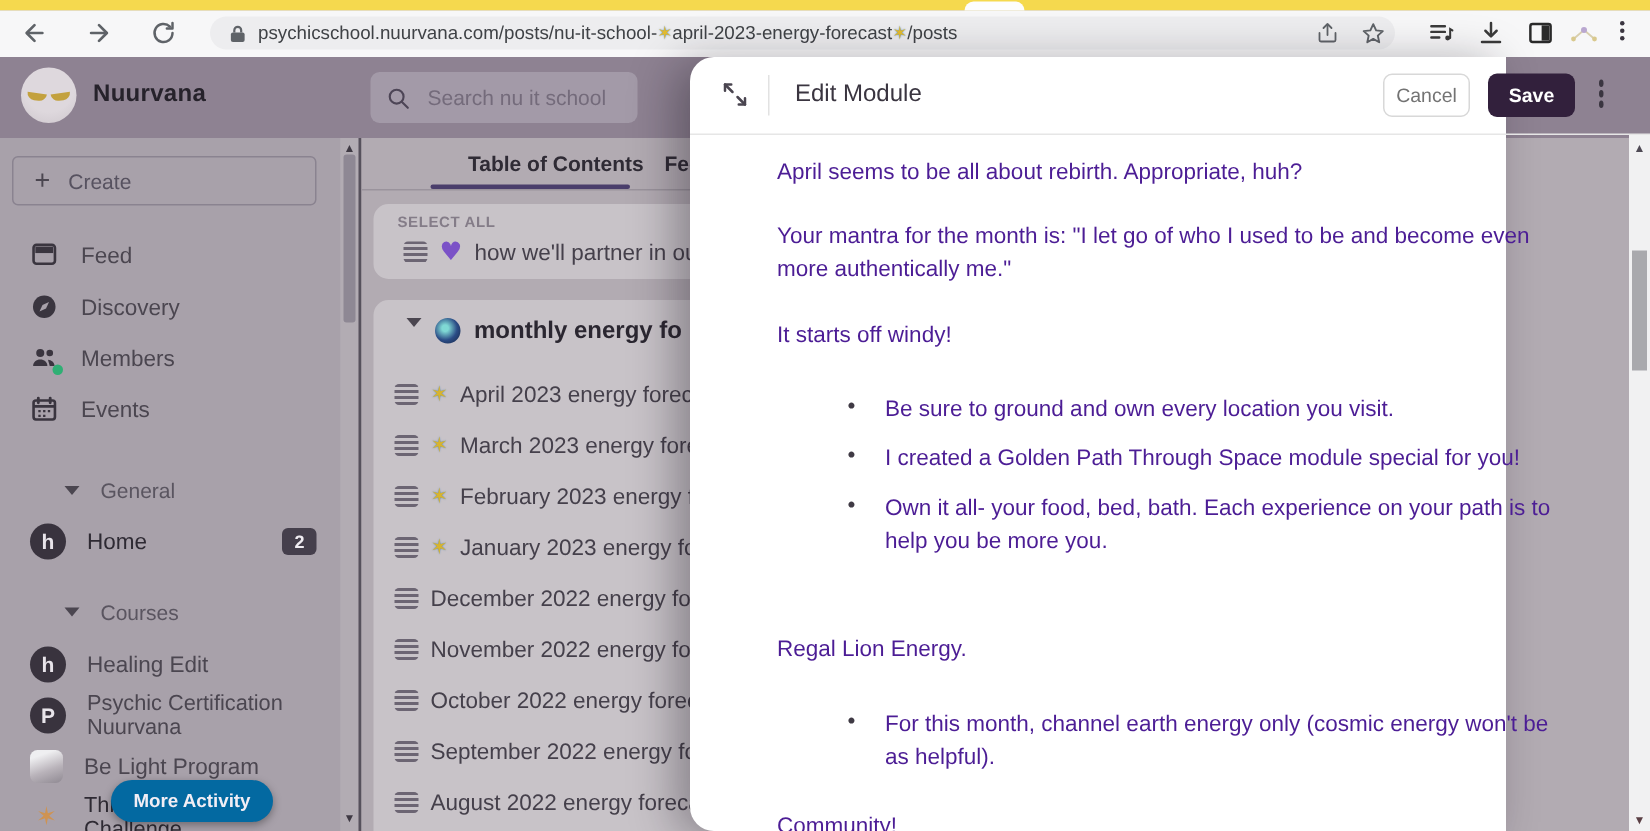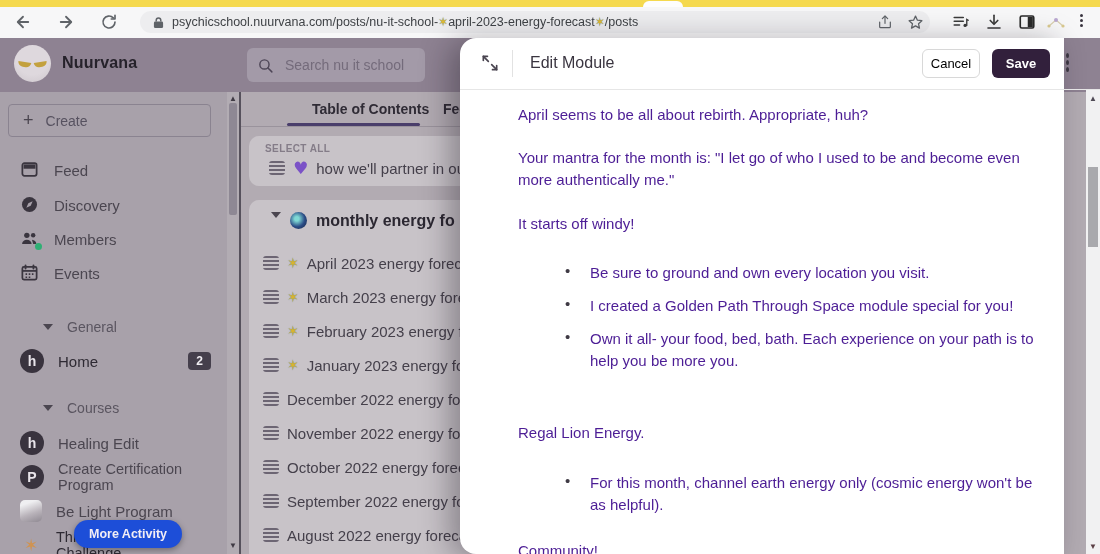--- a/index.html
+++ b/index.html
@@ -32,21 +32,21 @@
   .createbtn{left:8px;top:12px;width:203px;height:33px;border:1px solid #8a8390;border-radius:4px;display:flex;align-items:center;gap:12px;padding-left:14px;box-sizing:border-box;color:#575260;font-size:14px;}
   .navrow{left:0;width:227px;height:34px;display:flex;align-items:center;gap:14px;padding-left:20px;box-sizing:border-box;color:#4b4650;font-size:15px;}
   .navrow .nicon{width:20px;height:20px;color:#3a353f;position:relative;flex:0 0 auto;}
   .greendot{position:absolute;right:-2px;bottom:-1px;width:7px;height:7px;border-radius:50%;background:#2faf74;}
   .sectrow{left:0;width:227px;height:26px;display:flex;align-items:center;gap:14px;padding-left:22px;box-sizing:border-box;color:#5a5560;font-size:14px;margin-left:21px;}
   .caret{width:0;height:0;border-left:5px solid transparent;border-right:5px solid transparent;border-top:6px solid #4b4650;}
   .circleletter{width:24px;height:24px;border-radius:50%;background:#39333e;color:#e8e4ea;font-weight:bold;font-size:14px;display:flex;align-items:center;justify-content:center;flex:0 0 auto;}
   .badge{margin-left:auto;margin-right:16px;background:#453f4c;color:#efecf1;font-size:12px;font-weight:bold;border-radius:4px;padding:2px 8px;}
   .photoava{width:22px;height:22px;border-radius:5px;background:linear-gradient(160deg,#efeff1 20%,#b9b3ba 60%,#8f8992);flex:0 0 auto;}
   .starburst{font-family:"DejaVu Sans",sans-serif;color:#cf9352;font-size:17px;width:22px;text-align:center;flex:0 0 auto;}
-  .moreactivity{left:74px;top:428px;background:#1d4ed8;color:#f2eef5;font-size:12.5px;font-weight:bold;border-radius:16px;padding:7px 15px;box-shadow:0 2px 6px rgba(0,0,0,.35);z-index:5;}
+  .moreactivity{left:74px;top:428px;background:#0369a1;color:#f2eef5;font-size:12.5px;font-weight:bold;border-radius:16px;padding:7px 15px;box-shadow:0 2px 6px rgba(0,0,0,.35);z-index:5;}
   .bold{font-weight:normal;color:#2e2a33;}
 
   
   .sbscroll{left:227px;top:92px;width:12px;height:462px;background:#b2acb3;}
   .sbthumb{left:229px;top:103px;width:8px;height:112px;background:#8e8894;border-radius:2px;}
   .scrollarrow{font-size:8px;color:#3f3a44;line-height:8px;}
   .vdivider{left:239px;top:92px;width:2px;height:462px;background:#56515c;}
 
   
   .panel{left:241px;top:92px;width:235px;height:462px;background:#b2abb2;overflow:hidden;}
@@ -56,26 +56,26 @@
   .card{position:absolute;left:8px;width:260px;background:#c8c3c8;border-radius:10px;}
   .selectall{font-size:10px;font-weight:bold;letter-spacing:.4px;color:#847c88;}
   .listico{width:16px;height:14px;flex:0 0 auto;border-radius:3px;background:repeating-linear-gradient(#6c6573 0 2px,transparent 2px 4px);}
   .itemrow{display:flex;align-items:center;gap:8px;height:34px;padding-left:14px;font-size:15px;color:#45404b;white-space:nowrap;}
   .sparkitem{font-family:"DejaVu Sans",sans-serif;color:#d8b42e;text-shadow:0 0 1px #3a79b8;font-size:14px;flex:0 0 auto;}
   .heart{font-family:"DejaVu Sans",sans-serif;color:#7b52c7;font-size:17px;flex:0 0 auto;}
   .galaxy{width:17px;height:17px;border-radius:50%;background:radial-gradient(circle at 40% 40%,#7fd8d4 15%,#2b4c86 55%,#15233f 100%);flex:0 0 auto;}
   .sectionhead{display:flex;align-items:flex-start;gap:9px;padding-left:22px;height:34px;font-size:16px;font-weight:bold;color:#2b2731;white-space:nowrap;}
 
   
-  .modal{left:460px;top:38px;width:604px;height:516px;background:#ffffff;border-radius:16px 0 0 16px;box-shadow:-10px 4px 30px rgba(20,15,25,.35);z-index:10;}
+  .modal{left:460px;top:38px;width:544px;height:516px;background:#ffffff;border-radius:16px 0 0 16px;box-shadow:-10px 4px 30px rgba(20,15,25,.35);z-index:10;}
   .modalheader{position:absolute;left:0;top:0;width:640px;height:51px;border-bottom:1px solid #e6e6e6;}
   .expandico{position:absolute;left:20px;top:15px;color:#4a4550;}
   .headdivider{position:absolute;left:52px;top:12px;width:1px;height:27px;background:#e2e2e2;}
   .modaltitle{position:absolute;left:70px;top:16px;font-size:16px;color:#3a3540;}
-  .cancelbtn{position:absolute;left:462px;top:11px;width:58px;height:29px;background:#fff;border:1px solid #d8d8d8;border-radius:6px;font-size:13px;color:#000000;display:flex;align-items:center;justify-content:center;box-sizing:border-box;}
+  .cancelbtn{position:absolute;left:462px;top:11px;width:58px;height:29px;background:#fff;border:1px solid #d8d8d8;border-radius:6px;font-size:13px;color:#737373;display:flex;align-items:center;justify-content:center;box-sizing:border-box;}
   .savebtn{position:absolute;left:532px;top:11px;width:58px;height:29px;background:#32203c;border-radius:6px;font-size:13px;font-weight:bold;color:#ffffff;display:flex;align-items:center;justify-content:center;}
   .kebab{position:absolute;left:606px;top:13px;font-size:17px;color:#3a3540;letter-spacing:0;line-height:9px;}
   .kebab div{height:5px;}
   .kdot{width:3px;height:3px;border-radius:50%;background:#3a3540;margin:2px 0;}
 
   .pink{color:#4c1d95;font-size:15px;line-height:22px;}
   .mbullet{position:absolute;display:flex;}
   .mbullet .dot{color:#3f3a44;font-size:15px;width:25px;flex:0 0 auto;text-align:left;}
   .modalscroll{position:absolute;left:626px;top:52px;width:14px;height:464px;background:#f1f1f2;}
   .mthumb{position:absolute;left:2px;top:77px;width:10px;height:80px;background:#a9a9ad;}
@@ -246,21 +246,21 @@
       <span class="caret"></span>
       <span>Courses</span>
     </div>
 
     <div class="abs navrow" style="top:334px;">
       <span class="circleletter">h</span>
       <span>Healing Edit</span>
     </div>
     <div class="abs navrow" style="top:368px;font-size:14.5px;">
       <span class="circleletter">P</span>
-      <span>Create Certification Program</span>
+      <span>Psychic Certification Nuurvana</span>
     </div>
     <div class="abs navrow" style="top:402px;">
       <span class="photoava"></span>
       <span>Be Light Program</span>
     </div>
     <div class="abs navrow" style="top:436px;font-size:14.5px;">
       <span class="starburst">✶</span>
       <span class="bold">Three Day Intuition Challenge</span>
     </div>
 

